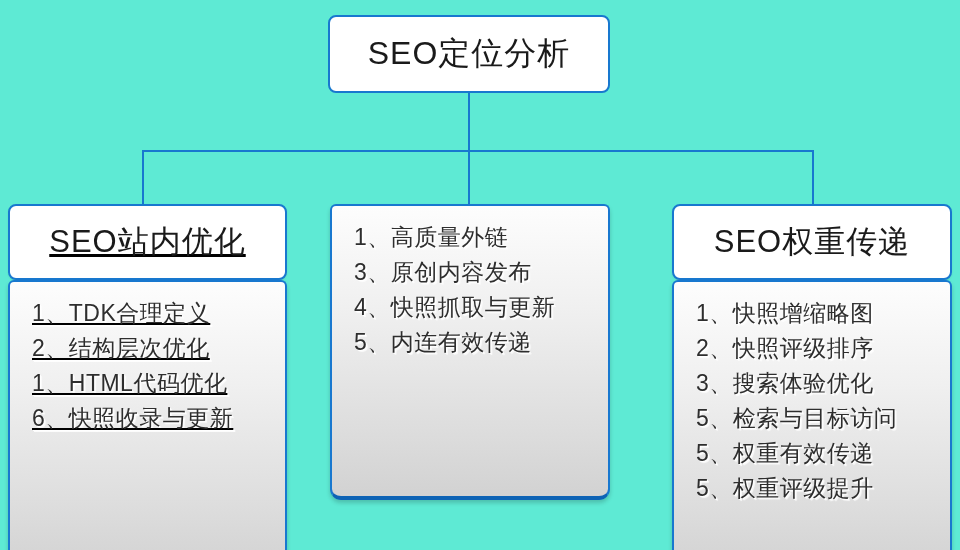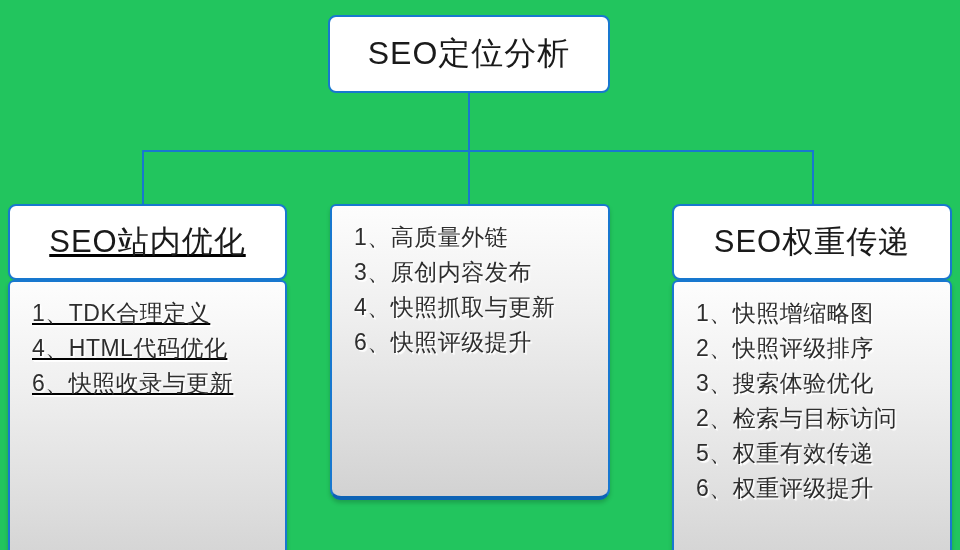--- a/index.html
+++ b/index.html
@@ -6,21 +6,21 @@
     --blue:#1878cf;
     --blue-dark:#0d63b5;
     --ink:#2e2e2e;
   }
   *{margin:0;padding:0;box-sizing:border-box;}
   html,body{background:#fff;}
   body{font-family:"Liberation Sans", sans-serif;}
   .canvas{
     position:relative;
     width:960px;height:550px;
-    background:#22c55e;
+    background:#5eead4;
     overflow:hidden;
   }
   
   .root-box{
     position:absolute;left:328px;top:15px;width:282px;height:78px;
     background:#fff;
     border:2px solid var(--blue);
     border-radius:8px;
     display:flex;align-items:center;justify-content:center;
     font-size:32px;color:#1a1a1a;
@@ -81,41 +81,42 @@
   <div class="line drop-left"></div>
   <div class="line drop-center"></div>
   <div class="line drop-right"></div>
 
   <div class="column col-0">
     <div class="branch-header">
       <span>SEO站内优化</span>
     </div>
     <div class="branch-list">
       <div class="list-item">1、TDK合理定义</div>
-      <div class="list-item">4、HTML代码优化</div>
+      <div class="list-item">2、结构层次优化</div>
+      <div class="list-item">1、HTML代码优化</div>
       <div class="list-item">6、快照收录与更新</div>
     </div>
   </div>
 
   <div class="column col-1">
     <div class="branch-list">
       <div class="list-item">1、高质量外链</div>
       <div class="list-item">3、原创内容发布</div>
       <div class="list-item">4、快照抓取与更新</div>
-      <div class="list-item">6、快照评级提升</div>
+      <div class="list-item">5、内连有效传递</div>
     </div>
   </div>
 
   <div class="column col-2">
     <div class="branch-header">
       <span>SEO权重传递</span>
     </div>
     <div class="branch-list">
       <div class="list-item">1、快照增缩略图</div>
       <div class="list-item">2、快照评级排序</div>
       <div class="list-item">3、搜索体验优化</div>
-      <div class="list-item">2、检索与目标访问</div>
+      <div class="list-item">5、检索与目标访问</div>
       <div class="list-item">5、权重有效传递</div>
-      <div class="list-item">6、权重评级提升</div>
+      <div class="list-item">5、权重评级提升</div>
     </div>
   </div>
 
 </div>
 
 </body></html>

